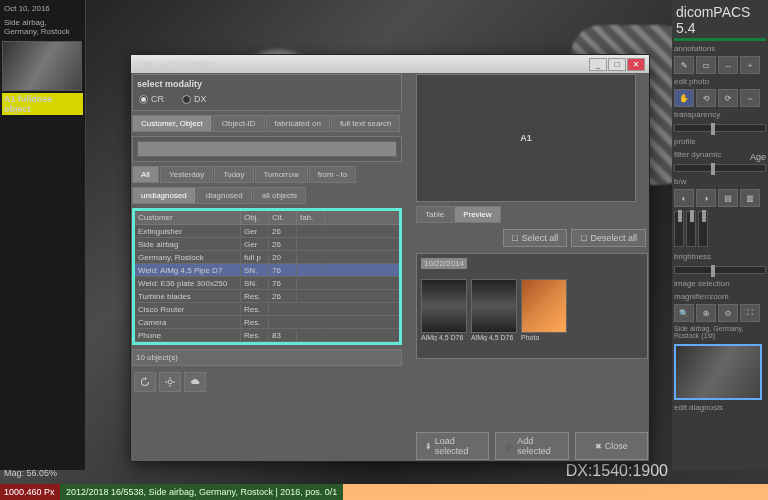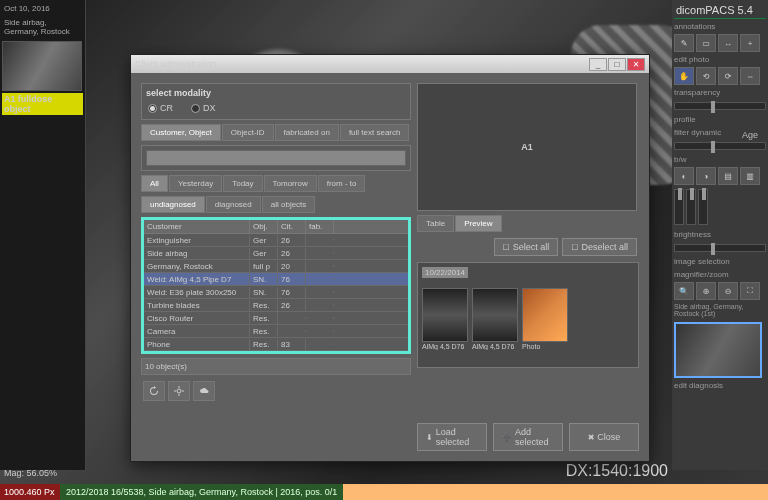--- a/index.html
+++ b/index.html
@@ -5,41 +5,41 @@
 *{box-sizing:border-box;margin:0;padding:0;font-family:Tahoma,Arial,sans-serif;font-size:9px;color:#ccc}
 body{background:#000;width:768px;height:500px;overflow:hidden;position:relative}
 .bg-xray{position:absolute;inset:0;background:linear-gradient(135deg,#2a2a2a,#555,#333,#444);filter:contrast(1.2)}
 .bg-xray::before{content:"";position:absolute;left:30%;top:10%;width:80px;height:80px;border:8px solid #888;border-radius:50%;filter:blur(2px)}
 .bg-xray::after{content:"";position:absolute;right:10%;top:5%;width:120px;height:160px;background:repeating-linear-gradient(45deg,#999,#999 6px,#666 6px,#666 14px);border-radius:30px;filter:blur(1px);opacity:.7}
 .left-strip{position:absolute;left:0;top:0;width:86px;height:470px;background:#1a1a1a;border-right:1px solid #444;z-index:5;padding:2px}
 .thumb-meta{font-size:8px;color:#aaa;line-height:1.2;padding:2px}
 .thumb-img{width:80px;height:50px;background:linear-gradient(120deg,#333,#777,#444);border:1px solid #555;margin:2px 0}
 .thumb-label{background:#d6d600;color:#000;font-size:8px;padding:1px 2px;font-weight:bold}
 .right-panel{position:absolute;right:0;top:0;width:96px;height:470px;background:#3a3a3a;z-index:5;padding:2px;display:flex;flex-direction:column;gap:2px}
-.rp-title{font-size:11px;color:#ddd;padding:2px;border-bottom:1px solid #15803d}
+.rp-title{font-size:14px;color:#ddd;padding:2px;border-bottom:3px solid #15803d}
 .rp-section{font-size:8px;color:#999;padding:1px 0}
 .rp-row{display:flex;gap:2px;flex-wrap:wrap}
 .rp-btn{width:20px;height:18px;background:#555;border:1px solid #666;display:flex;align-items:center;justify-content:center;font-size:8px}
 .rp-btn.sel{background:#4a5a8a}
 .rp-slider{width:100%;height:8px;background:#2a2a2a;border:1px solid #555;position:relative;margin:2px 0}
 .rp-slider::after{content:"";position:absolute;left:40%;top:-2px;width:4px;height:12px;background:#999}
 .rp-thumb{width:88px;height:56px;background:linear-gradient(120deg,#333,#666,#444);border:2px solid #6af;margin-top:2px}
 .status-bar{position:absolute;left:0;bottom:0;width:100%;height:16px;background:#fdba74;display:flex;align-items:center;font-size:8px;z-index:5}
 .sb-left{width:60px;background:#8a1a1a;color:#fff;padding:2px 4px;height:100%;display:flex;align-items:center}
 .sb-path{background:#2a5a2a;color:#dfd;padding:2px 6px;height:100%;display:flex;align-items:center;flex:0 0 auto}
 .sb-right{margin-left:auto;padding:2px 8px;color:#ccc}
 .overlay-info{position:absolute;left:4px;bottom:20px;z-index:3;font-size:9px;color:#ddd;line-height:1.3}
 .overlay-dx{position:absolute;right:100px;bottom:20px;z-index:3;font-size:16px;color:#ddd}
 
 .dialog{position:absolute;left:130px;top:54px;width:520px;height:408px;background:#5f5f5f;border:1px solid #222;z-index:10;box-shadow:0 4px 16px rgba(0,0,0,.6)}
 .dlg-titlebar{height:18px;background:linear-gradient(#e8e8e8,#c8c8c8);display:flex;align-items:center;padding:0 4px;color:#333;font-size:9px}
 .dlg-titlebar .winbtns{margin-left:auto;display:flex;gap:1px}
 .winbtn{width:18px;height:13px;background:#ddd;border:1px solid #999;font-size:8px;display:flex;align-items:center;justify-content:center;color:#333}
 .winbtn.close{background:#d45;color:#fff}
-.dlg-body{display:flex;padding:10px;gap:6px;height:calc(100% - 18px)}
+.dlg-body{display:flex;padding:1px;gap:14px;height:calc(100% - 18px)}
 .dlg-left{width:270px;display:flex;flex-direction:column;gap:4px}
 .dlg-right{flex:1;display:flex;flex-direction:column;gap:4px}
 .grp{border:1px solid #777;padding:4px;background:#5a5a5a}
 .grp-title{font-size:9px;font-weight:bold;color:#ddd;margin-bottom:3px}
 .radio-row{display:flex;gap:18px;padding:2px}
 .radio{display:flex;gap:3px;align-items:center}
 .radio .bullet{width:9px;height:9px;border-radius:50%;border:1px solid #aaa;background:#333}
 .radio.on .bullet::after{content:"";display:block;width:5px;height:5px;background:#ddd;border-radius:50%;margin:1px}
 .tab-row{display:flex;gap:1px}
 .tab{padding:3px 8px;background:#6a6a6a;border:1px solid #777;font-size:8px;cursor:pointer}
@@ -105,21 +105,21 @@
    <div class="rp-btn">⟲</div>
    <div class="rp-btn">⟳</div>
    <div class="rp-btn">⇔</div>
   </div>
   <div class="rp-section">transparency</div>
   <div class="rp-slider"></div>
   <div class="rp-section">profile</div>
   <div class="rp-section">filter dynamic</div>
   <div style="position:relative">
       <div class="rp-slider"></div>
-      <span style="position:absolute;right:8px;top:-10px;font-size:9px;color:#bbb">Age</span>
+      <span style="position:absolute;right:0;top:-10px;font-size:9px;color:#bbb">Age</span>
     </div>
   <div class="rp-section">b/w</div>
   <div class="rp-row">
    <div class="rp-btn">◐</div>
    <div class="rp-btn">◑</div>
    <div class="rp-btn">▤</div>
    <div class="rp-btn">▥</div>
   </div>
   <div style="display:flex;gap:2px">
     <div class="rp-slider" style="width:10px;height:36px"></div>

